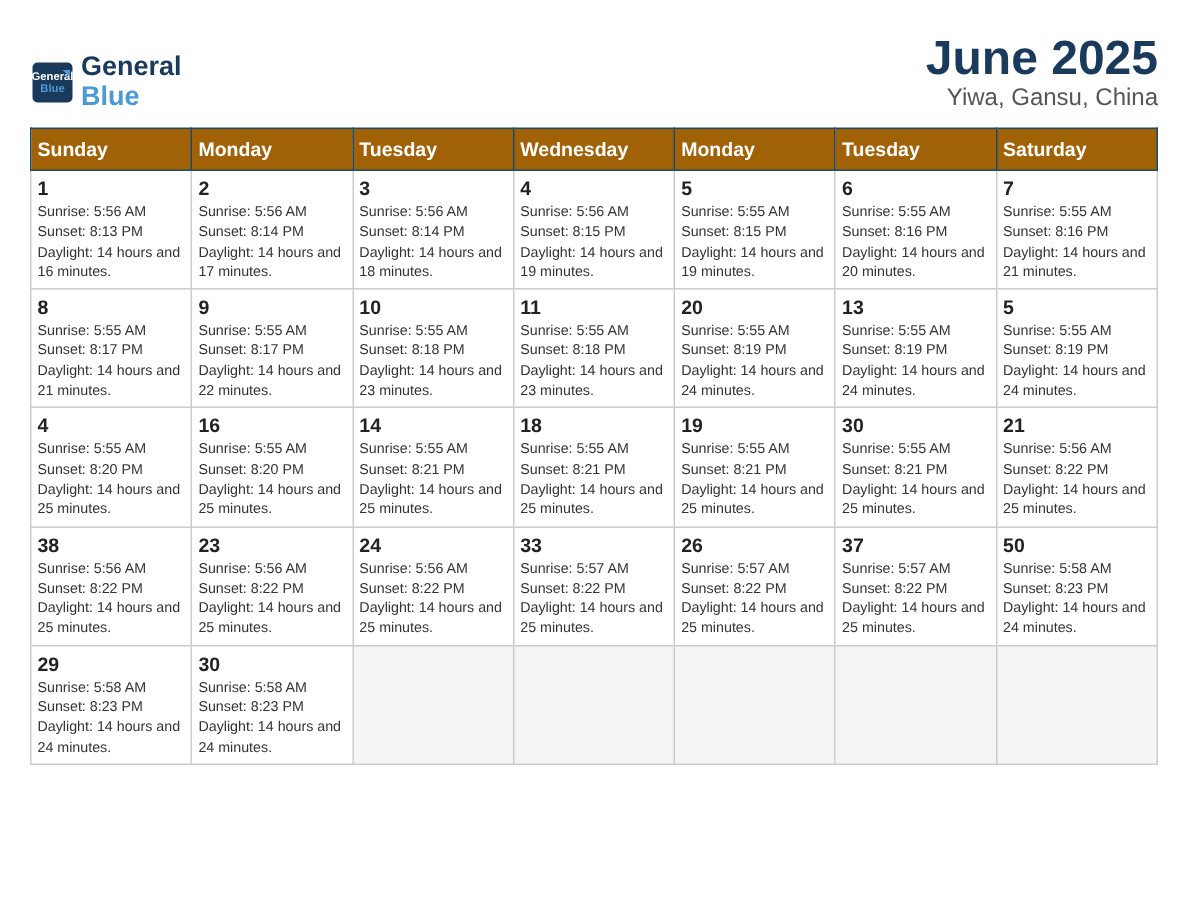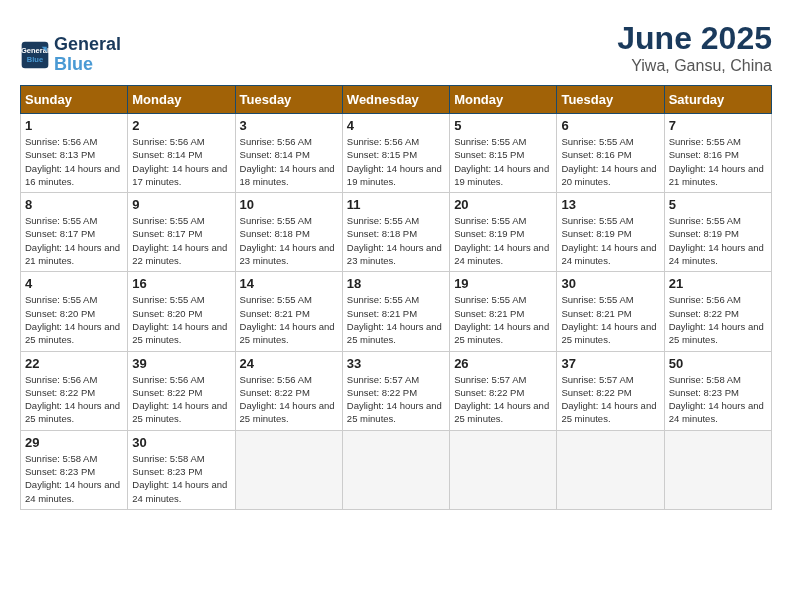--- a/index.html
+++ b/index.html
@@ -210,25 +210,25 @@
           <span class="day-num">30</span>
           <div class="day-info">Sunrise: 5:55 AM<br>Sunset: 8:21 PM<br>Daylight: 14 hours and 25 minutes.</div>
         </td>
         <td>
           <span class="day-num">21</span>
           <div class="day-info">Sunrise: 5:56 AM<br>Sunset: 8:22 PM<br>Daylight: 14 hours and 25 minutes.</div>
         </td>
       </tr>
       <tr>
         <td>
-          <span class="day-num">22</span>
-          <div class="day-info">Sunrise: 5:56 AM<br>Sunset: 8:22 PM<br>Daylight: 14 hours and 25 minutes.</div>
-        </td>
-        <td>
-          <span class="day-num">39</span>
+          <span class="day-num">38</span>
+          <div class="day-info">Sunrise: 5:56 AM<br>Sunset: 8:22 PM<br>Daylight: 14 hours and 25 minutes.</div>
+        </td>
+        <td>
+          <span class="day-num">23</span>
           <div class="day-info">Sunrise: 5:56 AM<br>Sunset: 8:22 PM<br>Daylight: 14 hours and 25 minutes.</div>
         </td>
         <td>
           <span class="day-num">24</span>
           <div class="day-info">Sunrise: 5:56 AM<br>Sunset: 8:22 PM<br>Daylight: 14 hours and 25 minutes.</div>
         </td>
         <td>
           <span class="day-num">33</span>
           <div class="day-info">Sunrise: 5:57 AM<br>Sunset: 8:22 PM<br>Daylight: 14 hours and 25 minutes.</div>
         </td>

